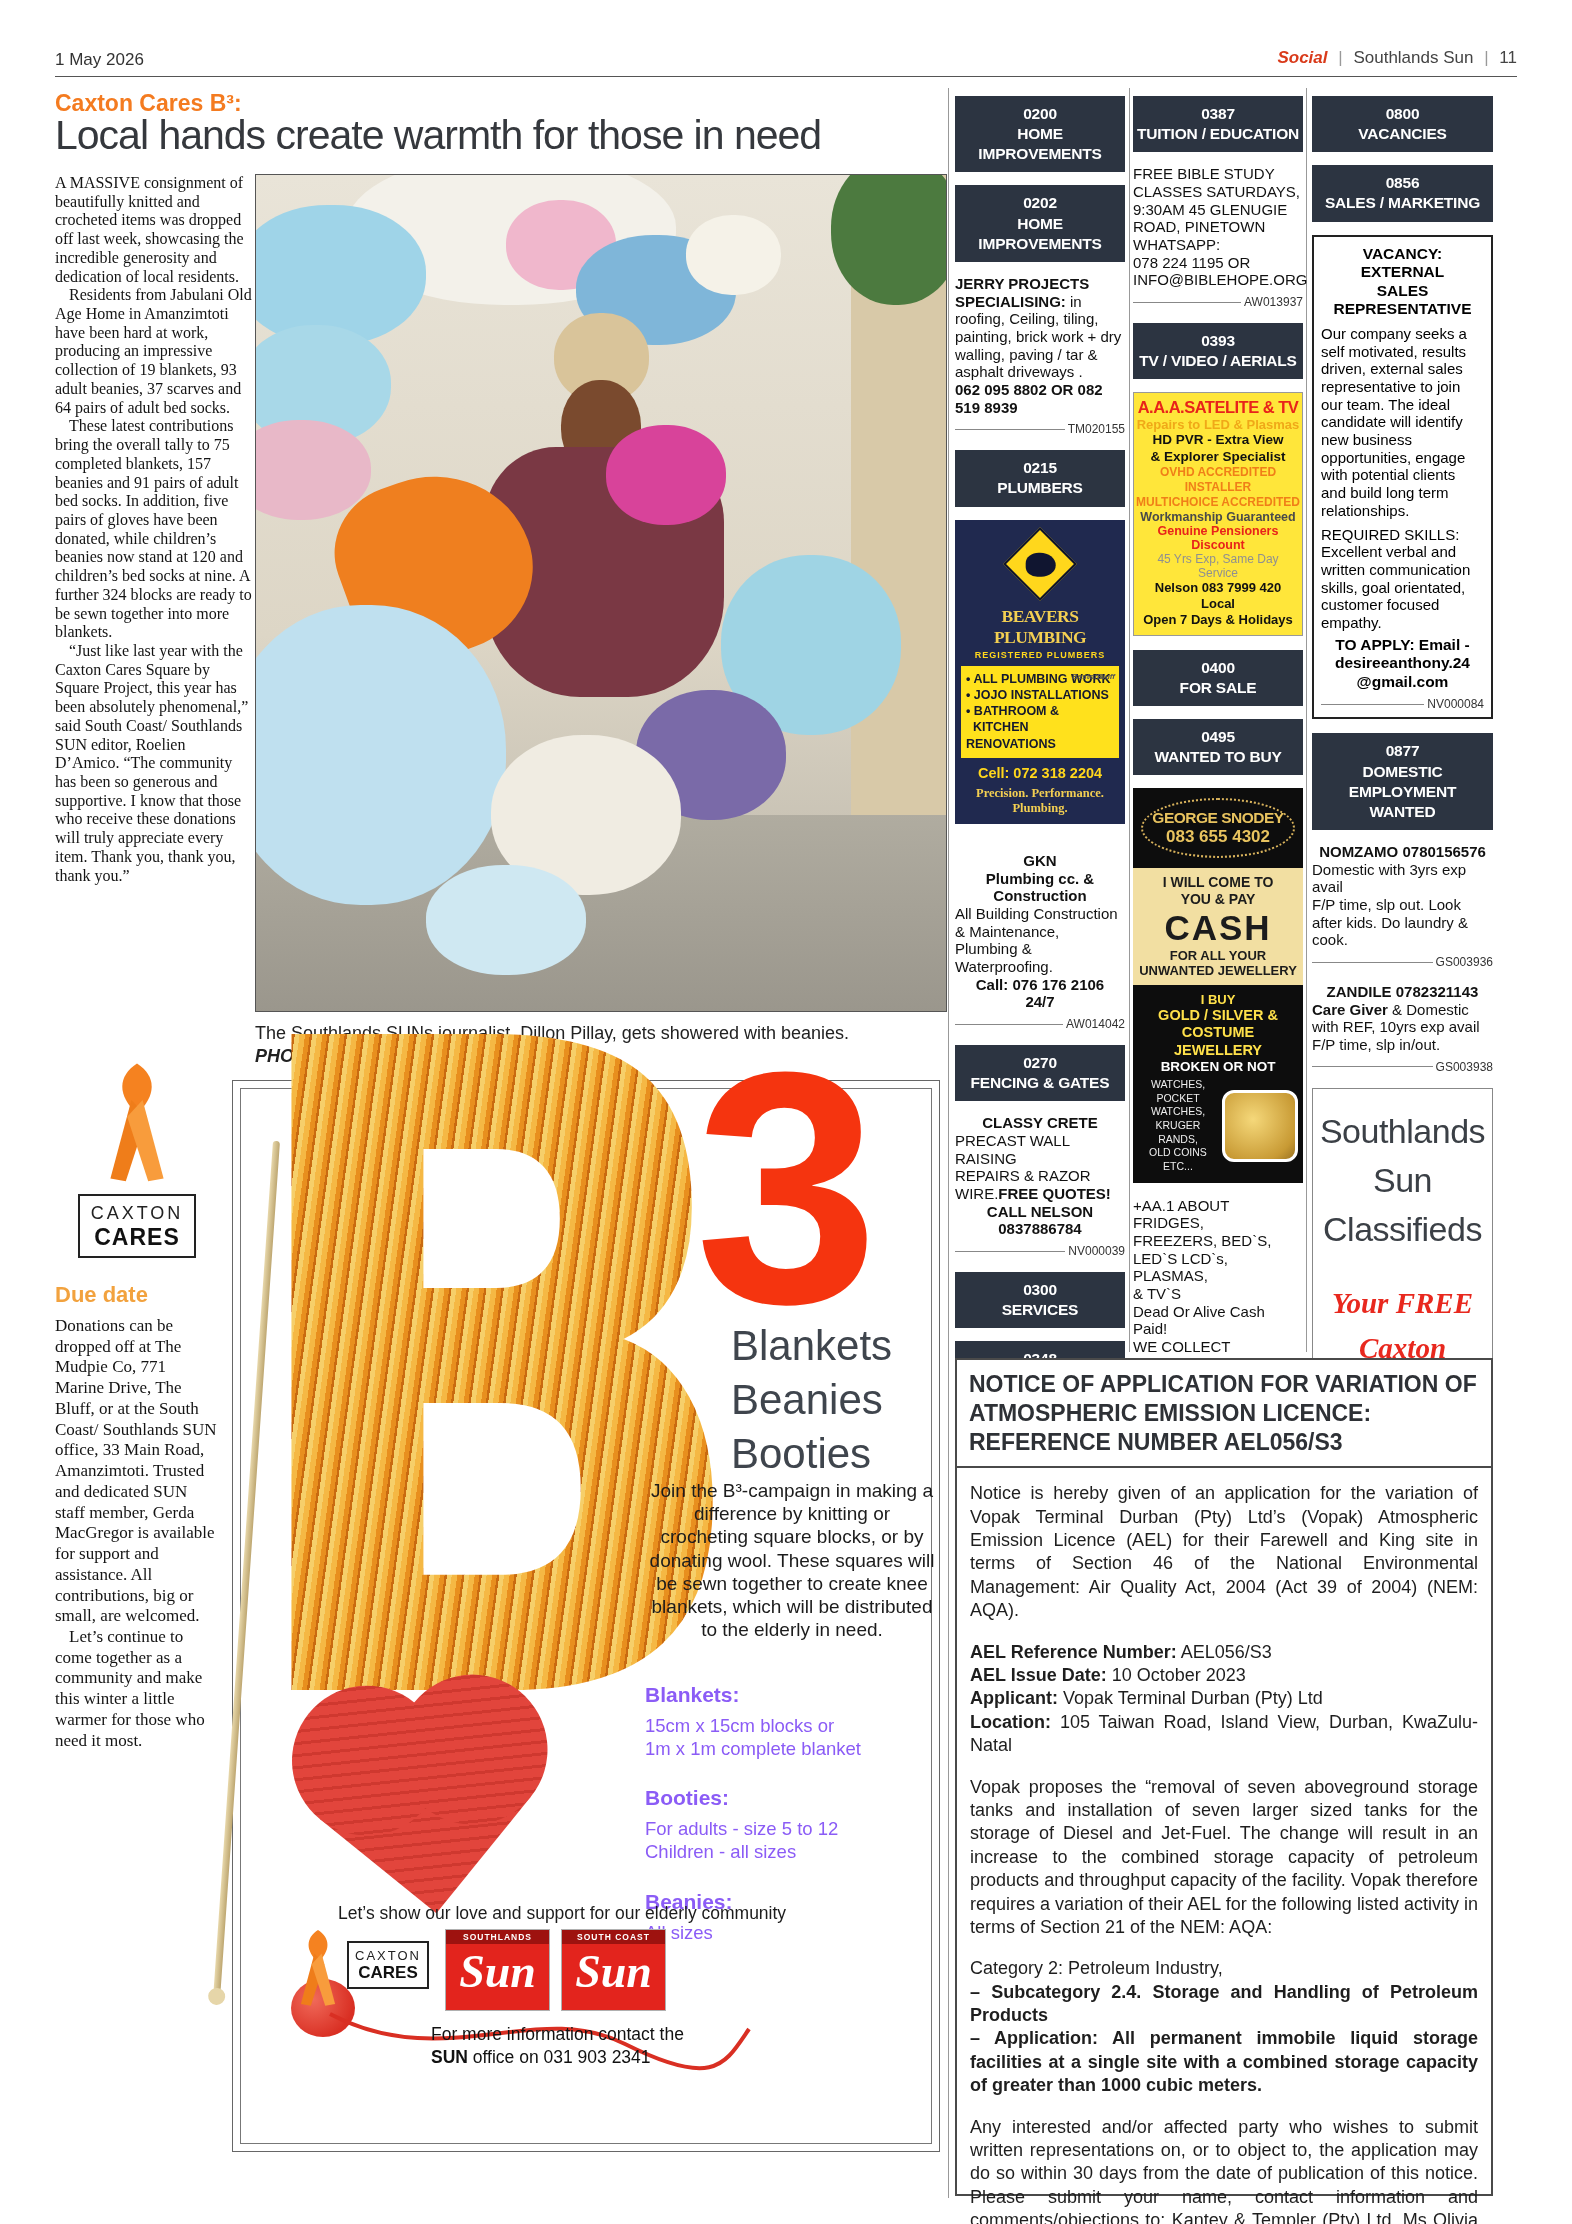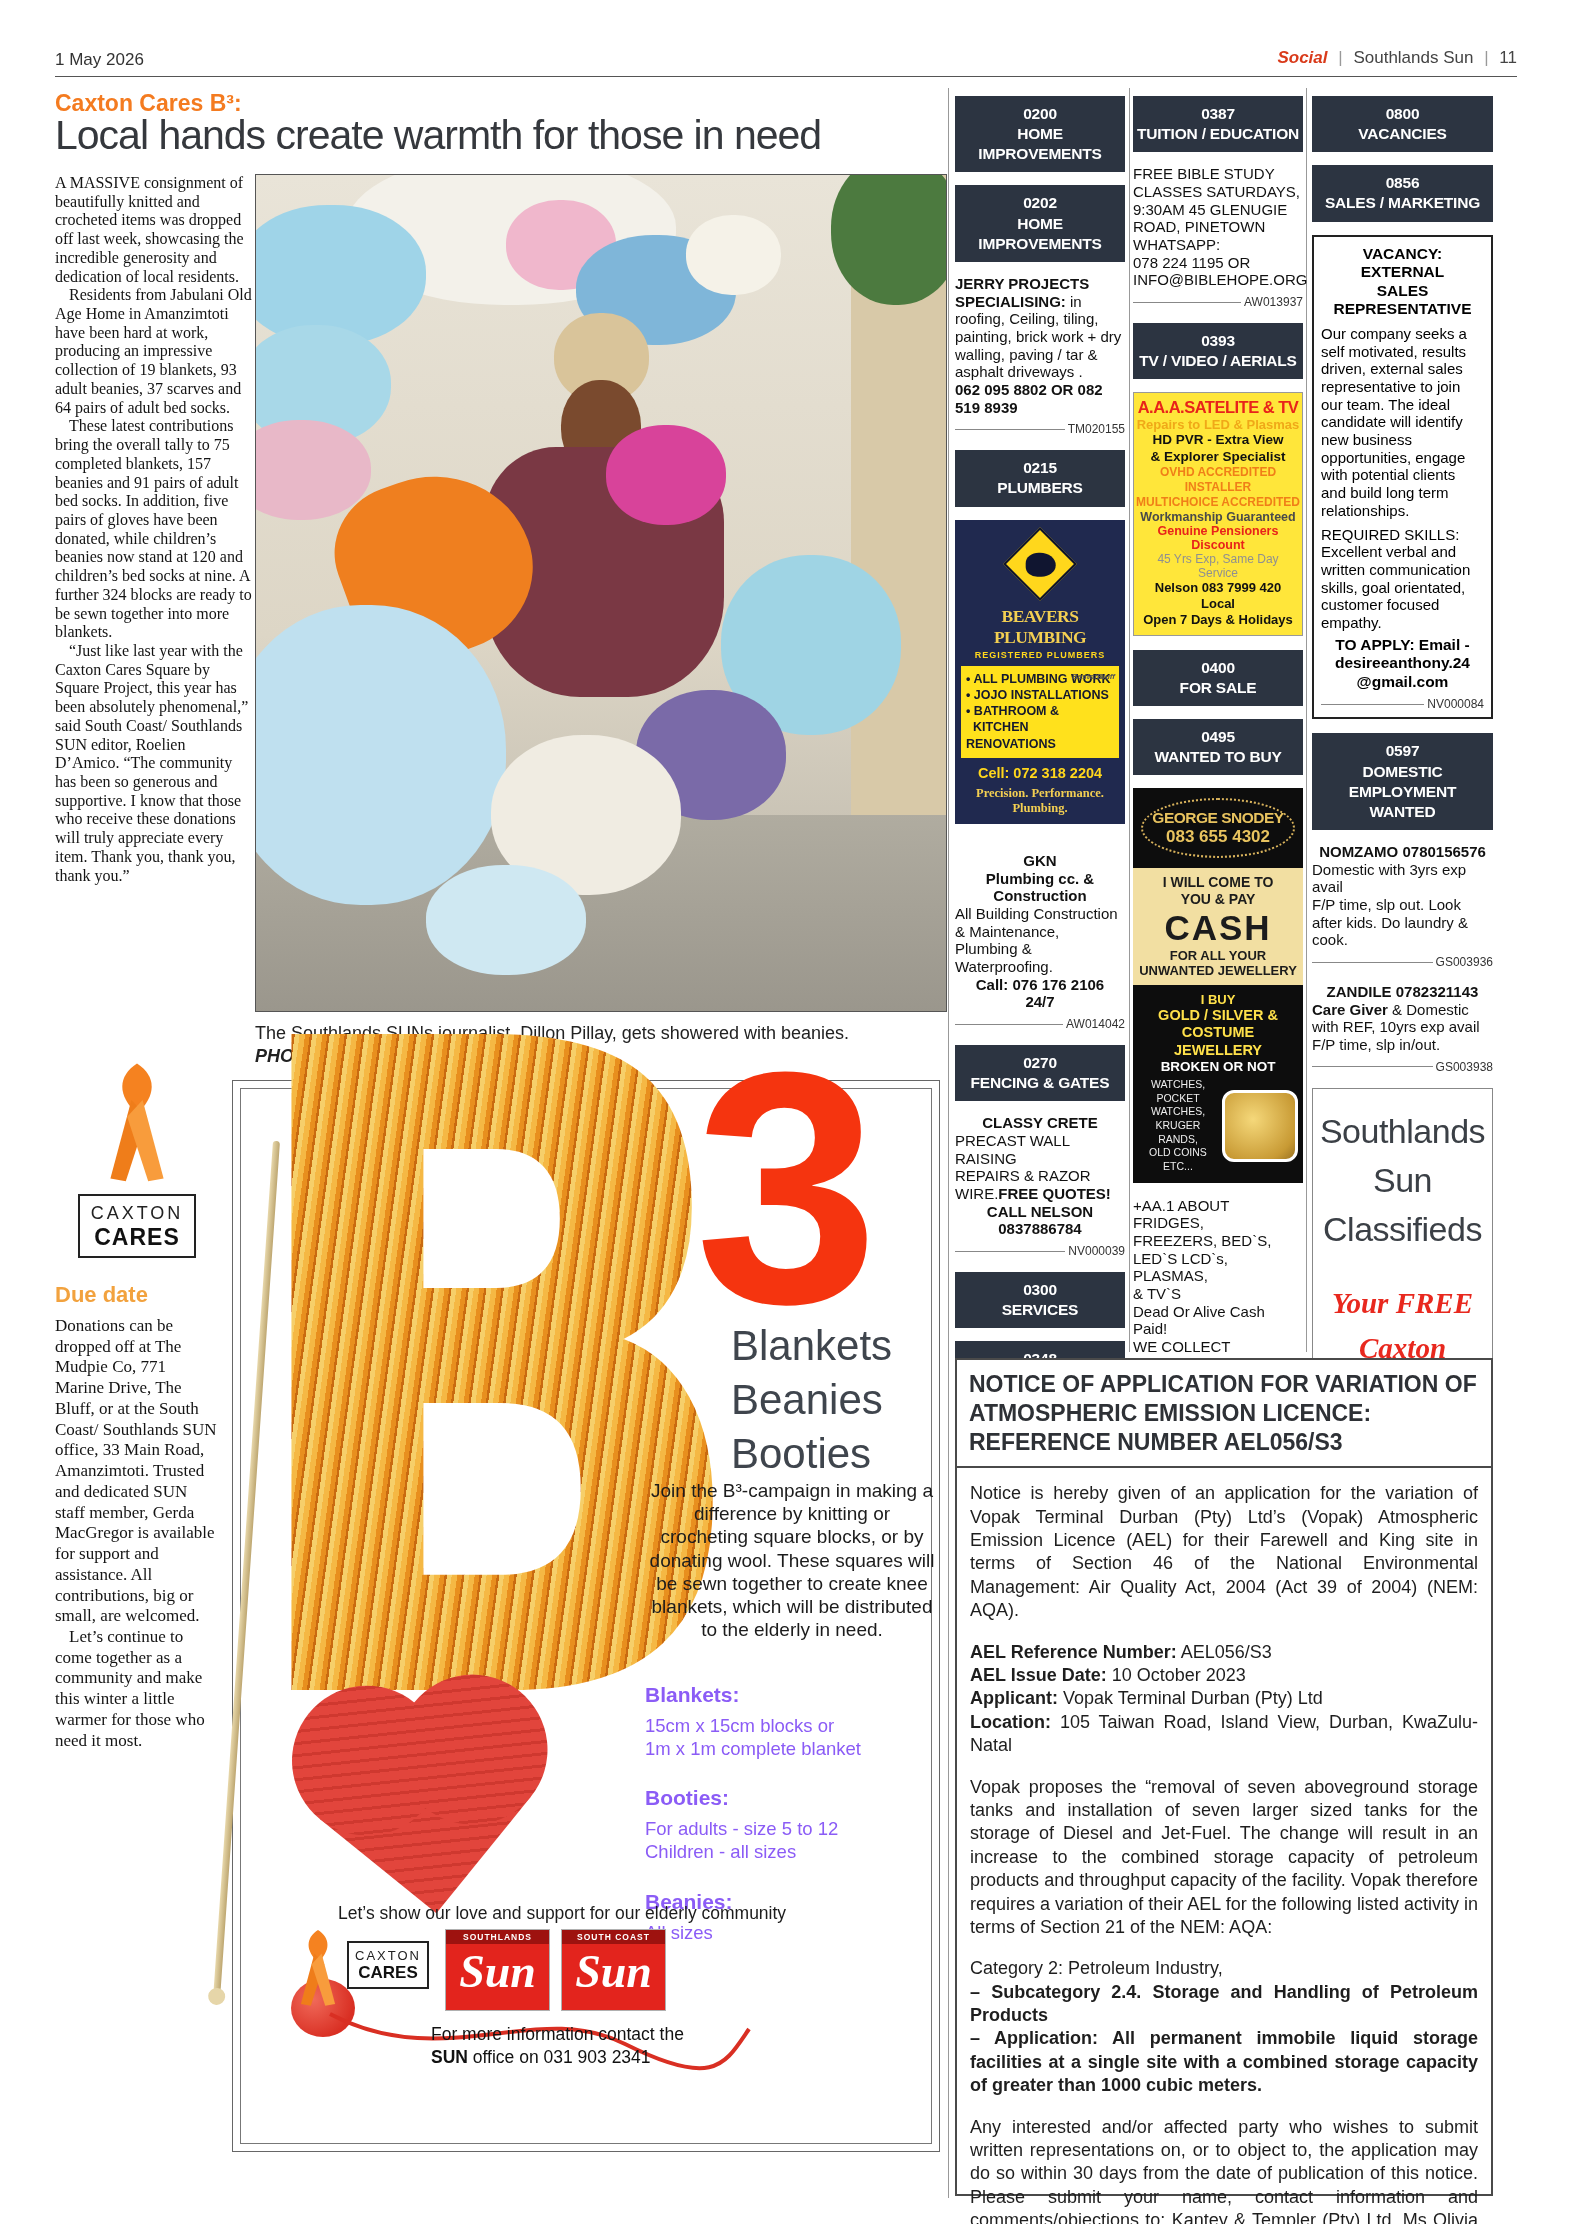--- a/index.html
+++ b/index.html
@@ -447,21 +447,21 @@
 SALES
 REPRESENTATIVE</div>
       <div class="vac-b">Our company seeks a self motivated, results driven, external sales representative to join our team. The ideal candidate will identify new business opportunities, engage with potential clients and build long term relationships.</div>
       <div class="vac-b">REQUIRED SKILLS:</div>
       <div class="vac-b" style="margin-top:0;">Excellent verbal and written communication skills, goal orientated, customer focused empathy.</div>
       <div class="vac-apply">TO APPLY: Email -
 desireeanthony.24
 @gmail.com</div>
       <div class="adcode" style="margin-bottom:2px;">NV000084</div>
     </div>
-    <div class="cat-head">0597
+    <div class="cat-head">0877
 DOMESTIC EMPLOYMENT
 WANTED</div>
     <div class="ad">
       <div class="ttl">NOMZAMO 0780156576</div>
       <div class="pre">Domestic with 3yrs exp
 avail
 F/P time, slp out. Look
 after kids. Do laundry &amp;
 cook.</div>
     </div>

